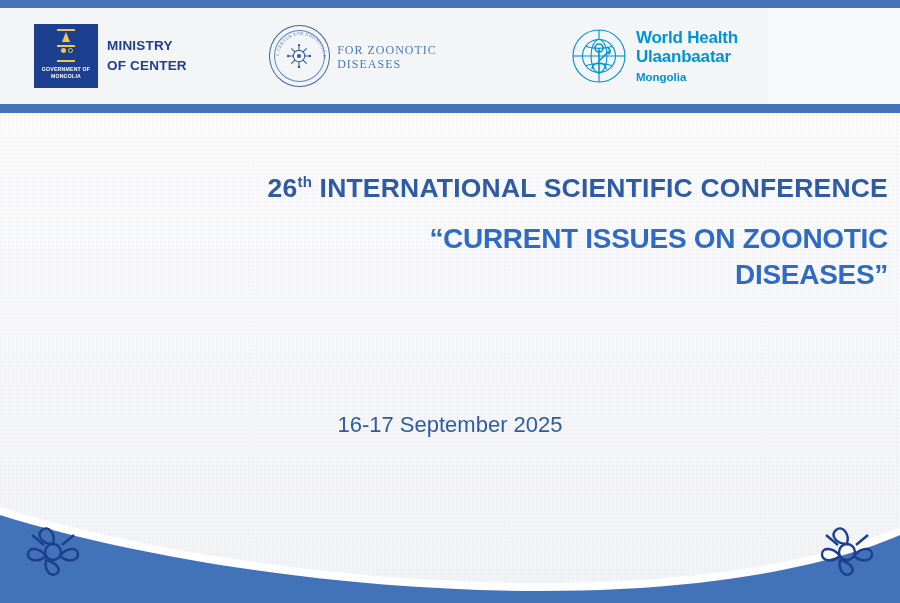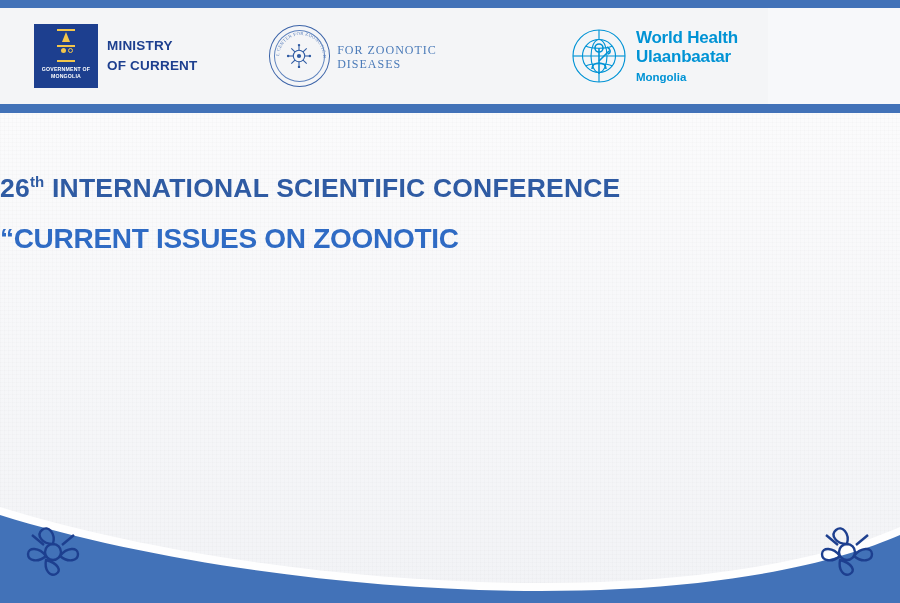--- a/index.html
+++ b/index.html
@@ -206,21 +206,21 @@
       repeating-linear-gradient(90deg, rgba(0,0,0,0.012) 0 1px, rgba(0,0,0,0) 1px 4px),
       repeating-linear-gradient(0deg, rgba(0,0,0,0.012) 0 1px, rgba(0,0,0,0) 1px 4px),
       linear-gradient(180deg, #fbfbfc 0%, #f2f3f6 100%);
     overflow: hidden;
   }
 
   .title-block {
     position: absolute;
     top: 60px; left: 0;
     width: 888px;
-    text-align: left;
+    text-align: right;
   }
   .conf-line {
     color: #2f5ba3;
     font-size: 26.5px;
     font-weight: bold;
     letter-spacing: 0.2px;
   }
   .conf-line sup {
     font-size: 15px;
     vertical-align: super;
@@ -281,21 +281,21 @@
             <div class="moon"></div>
             <div class="bar b3"></div>
           </div>
           <div class="moh-gov">
             <div>GOVERNMENT OF</div>
             <div>MONGOLIA</div>
           </div>
         </div>
         <div class="moh-text">
           <div>MINISTRY</div>
-          <div>OF CURRENT</div>
+          <div>OF CENTER</div>
         </div>
       </div>
     </div>
 
     <div class="logo-slot">
       <div class="ncz">
         <div class="ncz-seal">
           <svg class="ncz-ring-text" viewBox="0 0 62 62">
             <defs>
               <path id="ringpath" d="M 9,31 A 22,22 0 0 1 53,31"></path>
@@ -362,24 +362,26 @@
 
   </div>
   <div class="header-sep"></div>
 
   <div class="body-area">
 
     <div class="title-block">
       <div class="conf-line"><span>26</span><sup>th</sup><span> INTERNATIONAL SCIENTIFIC CONFERENCE</span></div>
       <div class="theme">
         <div>“CURRENT ISSUES ON ZOONOTIC</div>
+        <div>DISEASES”</div>
       </div>
     </div>
 
     <div class="meta-block">
+      <div>16-17 September 2025</div>
     </div>
 
     <svg class="wave" viewBox="0 0 900 140" preserveAspectRatio="none">
       <path d="M0,44 C180,100 430,128 620,118 C760,111 850,86 900,64 L900,140 L0,140 Z" fill="#ffffff" opacity="0.9"></path>
       <path d="M0,52 C180,108 430,136 620,126 C760,119 850,94 900,72 L900,140 L0,140 Z" fill="#4272b8"></path>
     </svg>
 
     <svg class="knot left" viewBox="0 0 62 58">
       <g fill="none" stroke="#1d3f8f" stroke-width="2.4">
         <circle cx="31" cy="29" r="8"></circle>

